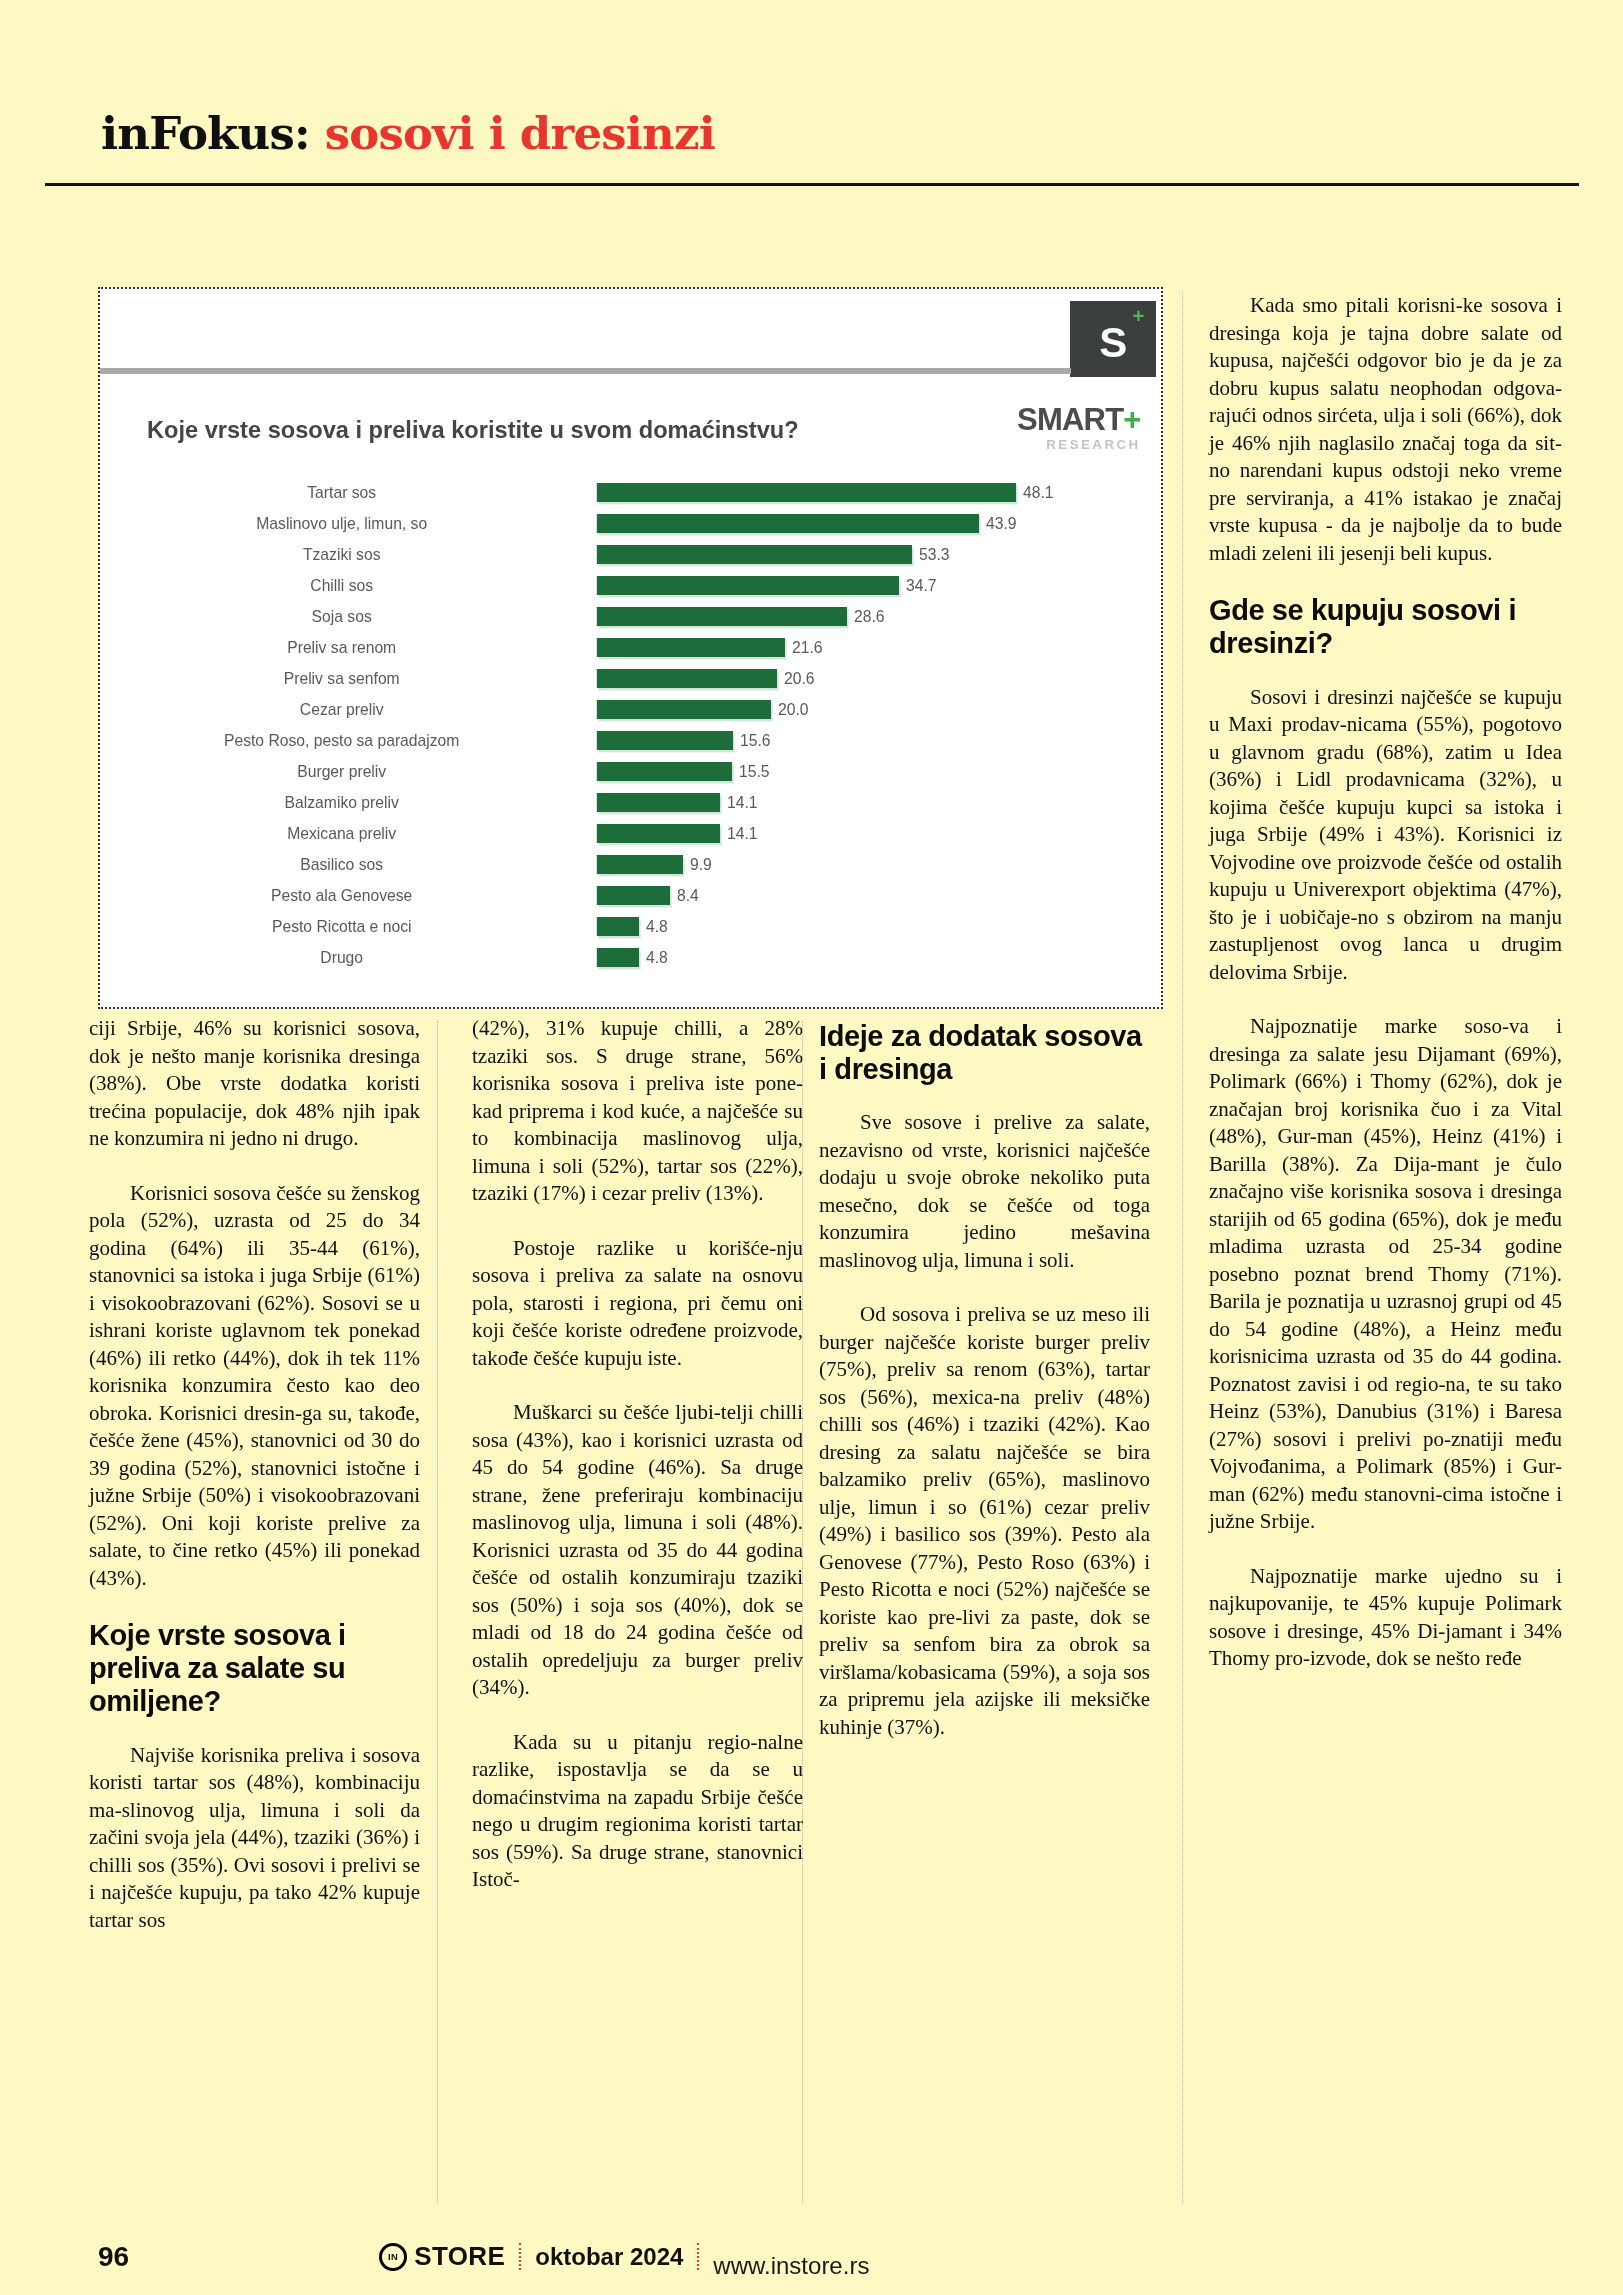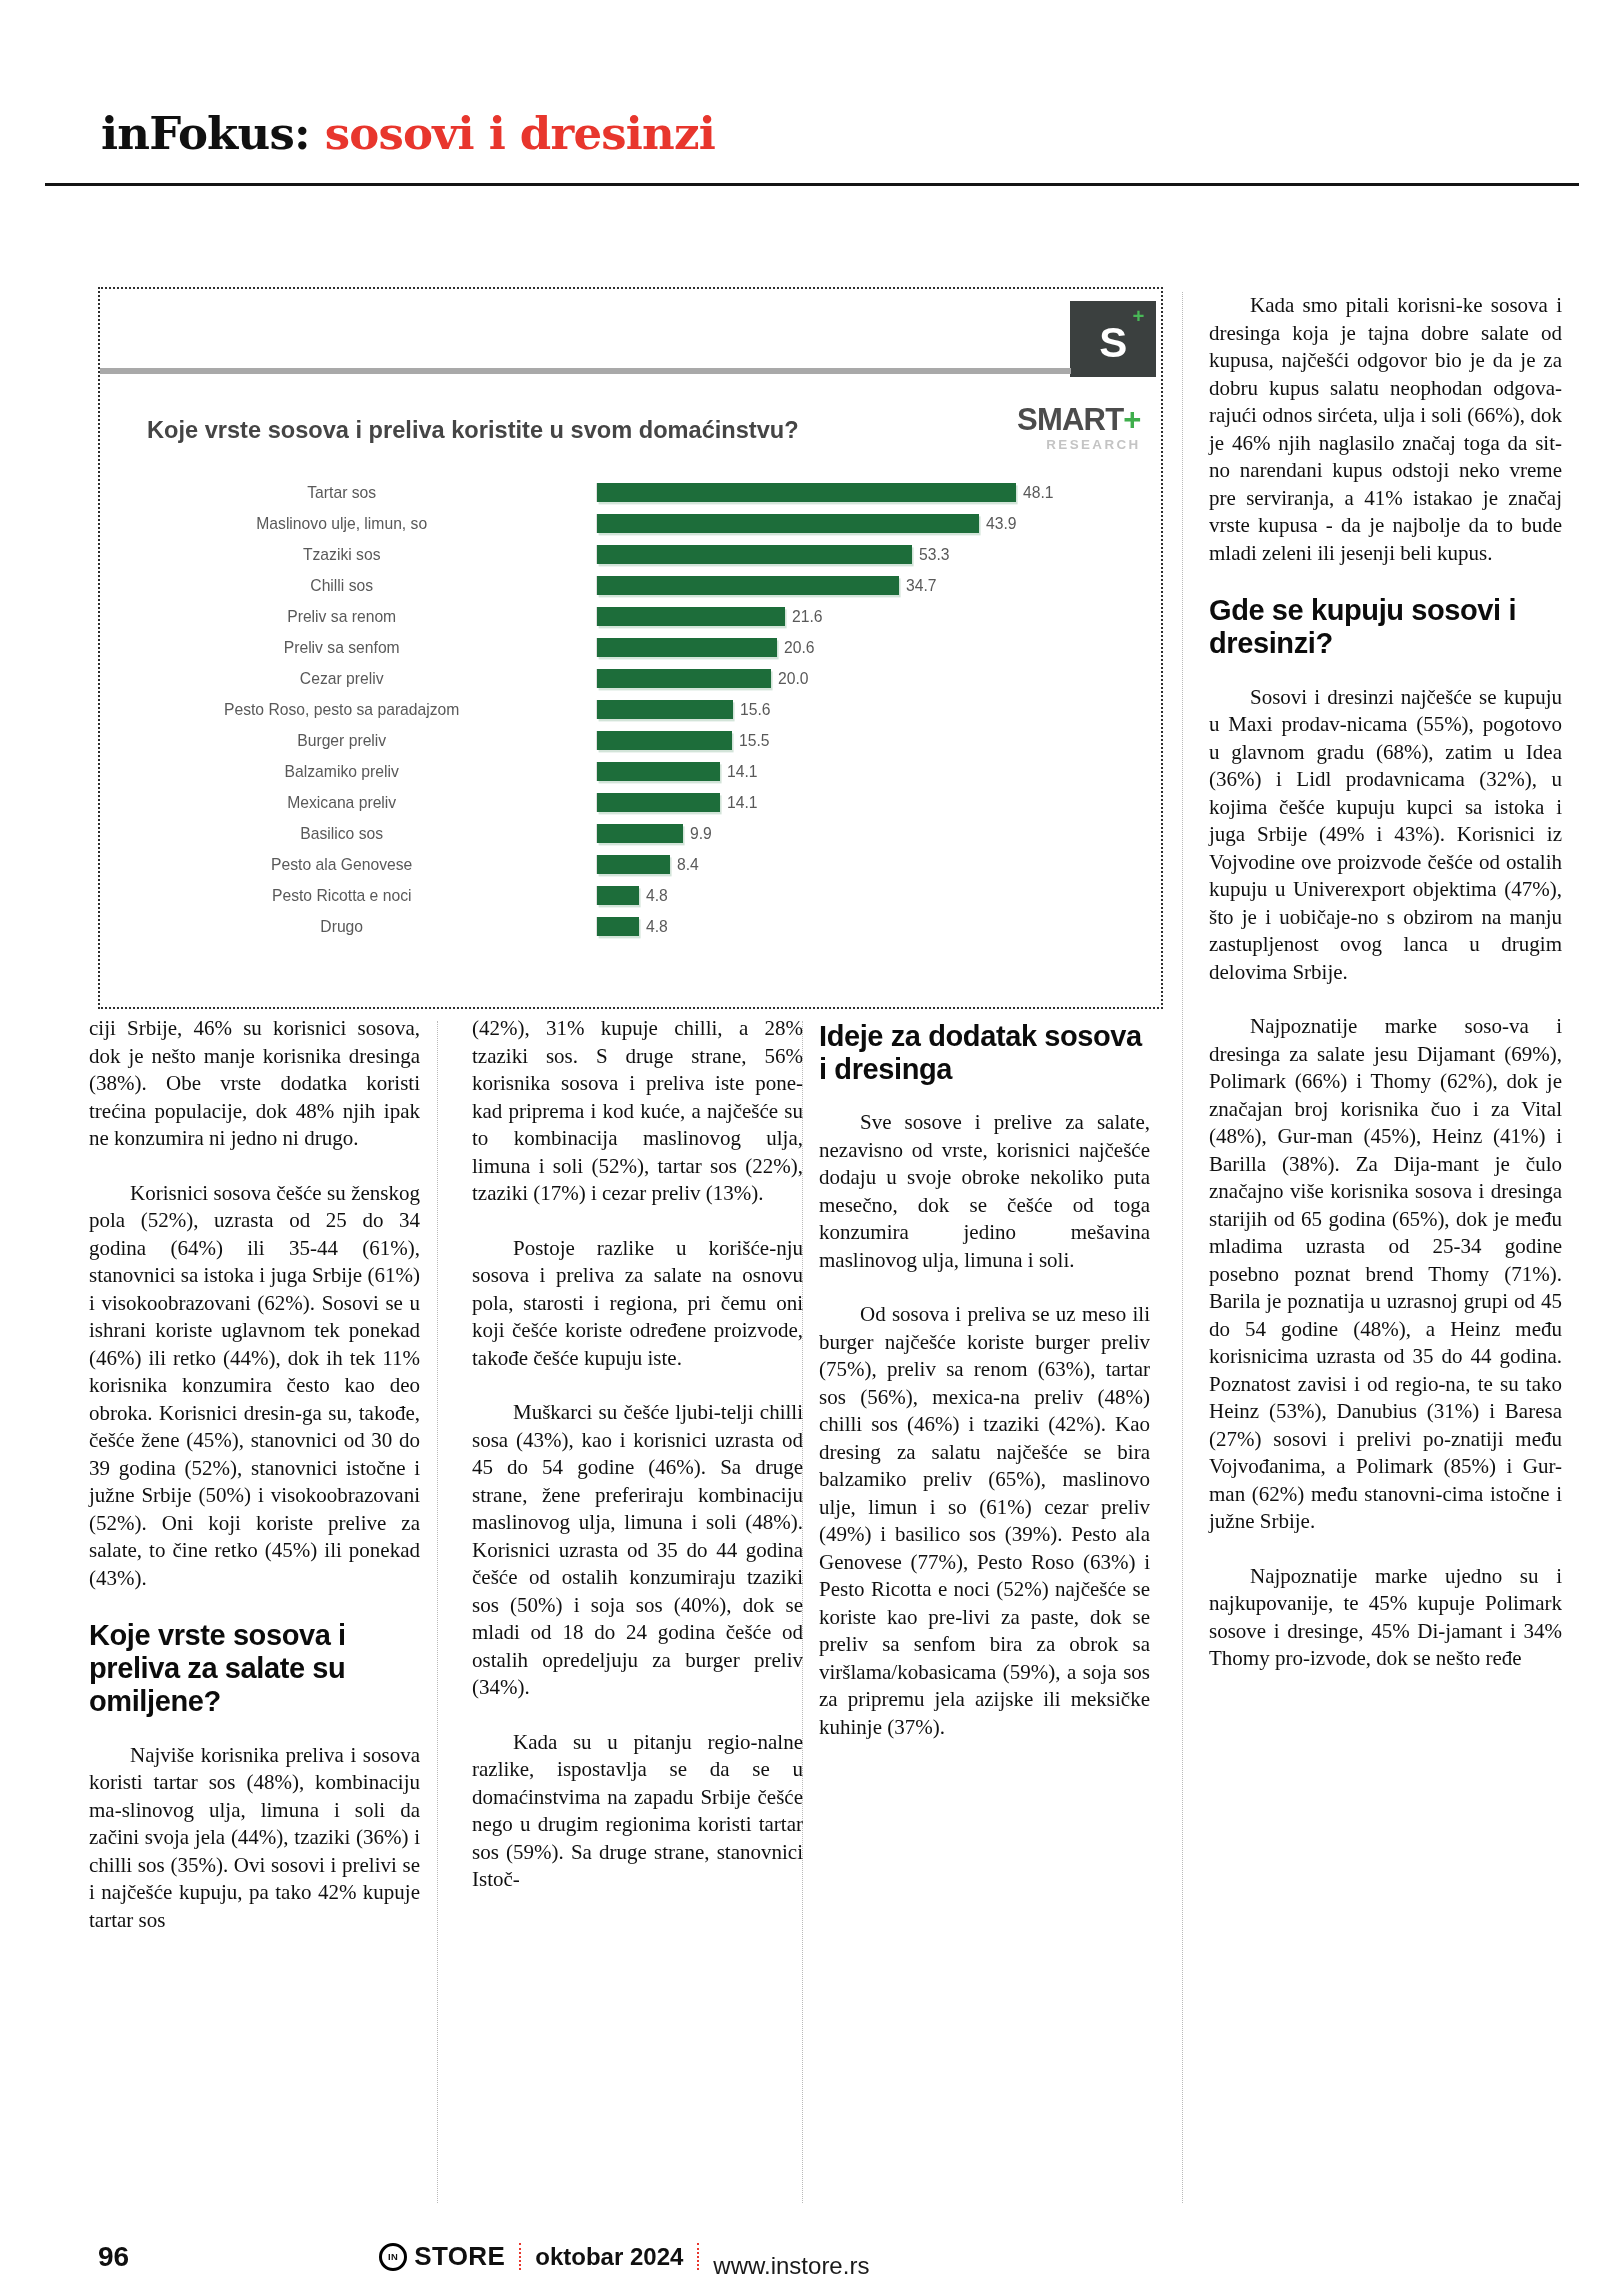--- a/index.html
+++ b/index.html
@@ -1,16 +1,16 @@
 <!DOCTYPE html>
 <html style="font-size:12.6px"><head>
 <meta charset="utf-8">
 <style>
   html,body{margin:0;padding:0;background:#e9e9e9;}
-  .page{position:relative;width:1623px;height:2295px;background:#ffffff;
+  .page{position:relative;width:1623px;height:2295px;background:#fef9c3;
         font-family:"Liberation Serif",serif;overflow:hidden;}
 
   
   .masthead{position:absolute;left:101px;top:107px;
             font-family:"DejaVu Serif",serif;font-weight:700;font-size:45px;
             letter-spacing:-0.8px;white-space:nowrap;}
   .masthead .brand{color:#101010;}
   .masthead .topic{color:#e8362d;}
   .masthead-rule{position:absolute;left:45px;top:183px;width:1534px;height:3.1px;background:#141414;}
 
@@ -115,20 +115,27 @@
           </span>
         </div>
         <div class="bar-row">
           <span class="bar-label">Chilli sos</span>
           <span class="bar-track">
             <span class="bar-fill" style="width: 302px; background: rgb(29, 109, 58);"></span>
             <span class="bar-value">34.7</span>
           </span>
         </div>
         <div class="bar-row">
+          <span class="bar-label">Soja sos</span>
+          <span class="bar-track">
+            <span class="bar-fill" style="width: 250px; background: rgb(29, 109, 58);"></span>
+            <span class="bar-value">28.6</span>
+          </span>
+        </div>
+        <div class="bar-row">
           <span class="bar-label">Preliv sa renom</span>
           <span class="bar-track">
             <span class="bar-fill" style="width: 188px; background: rgb(29, 109, 58);"></span>
             <span class="bar-value">21.6</span>
           </span>
         </div>
         <div class="bar-row">
           <span class="bar-label">Preliv sa senfom</span>
           <span class="bar-track">
             <span class="bar-fill" style="width: 180px; background: rgb(29, 109, 58);"></span>

